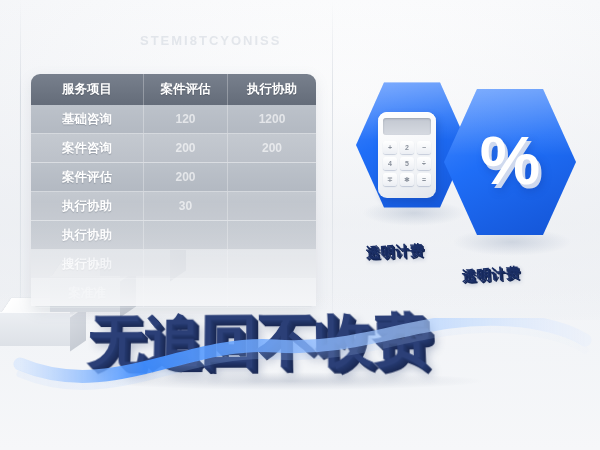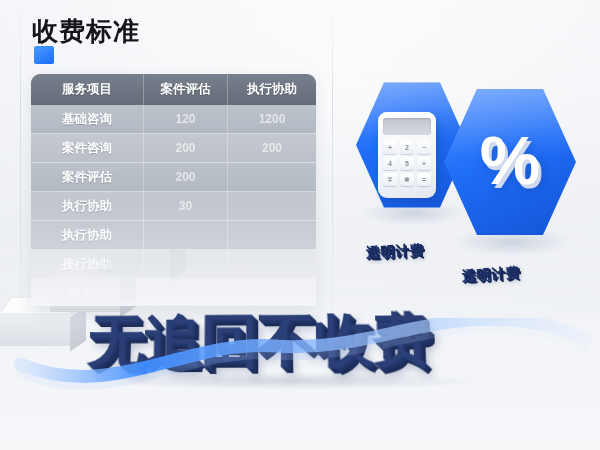--- a/index.html
+++ b/index.html
@@ -206,25 +206,22 @@
 </head>
 <body>
 
 <div id="stage">
 
   <div class="backwall"></div>
   <div class="vert-edge" style="left:20px"></div>
   <div class="vert-edge" style="left:332px"></div>
   <div class="floor"></div>
 
-
-  <div class="title-wrap">
-    <div class="title-accent"></div>
-    <div class="title-text">收费标准</div>
-  </div>
+  <div class="watermark">STEMI8TCYONISS</div>
+
 
   <div class="stairs">
     <div class="step" style="left:6px;  top:168px;">
       <div class="top" style="width:72px; height:16px;"></div>
       <div class="face" style="top:14px; left:-6px; width:70px; height:34px;"></div>
       <div class="side" style="left:64px; top:14px; width:16px; height:34px;"></div>
     </div>
     <div class="step" style="left:56px; top:132px;">
       <div class="top" style="width:72px; height:16px;"></div>
       <div class="face" style="top:14px; left:-6px; width:70px; height:36px;"></div>

